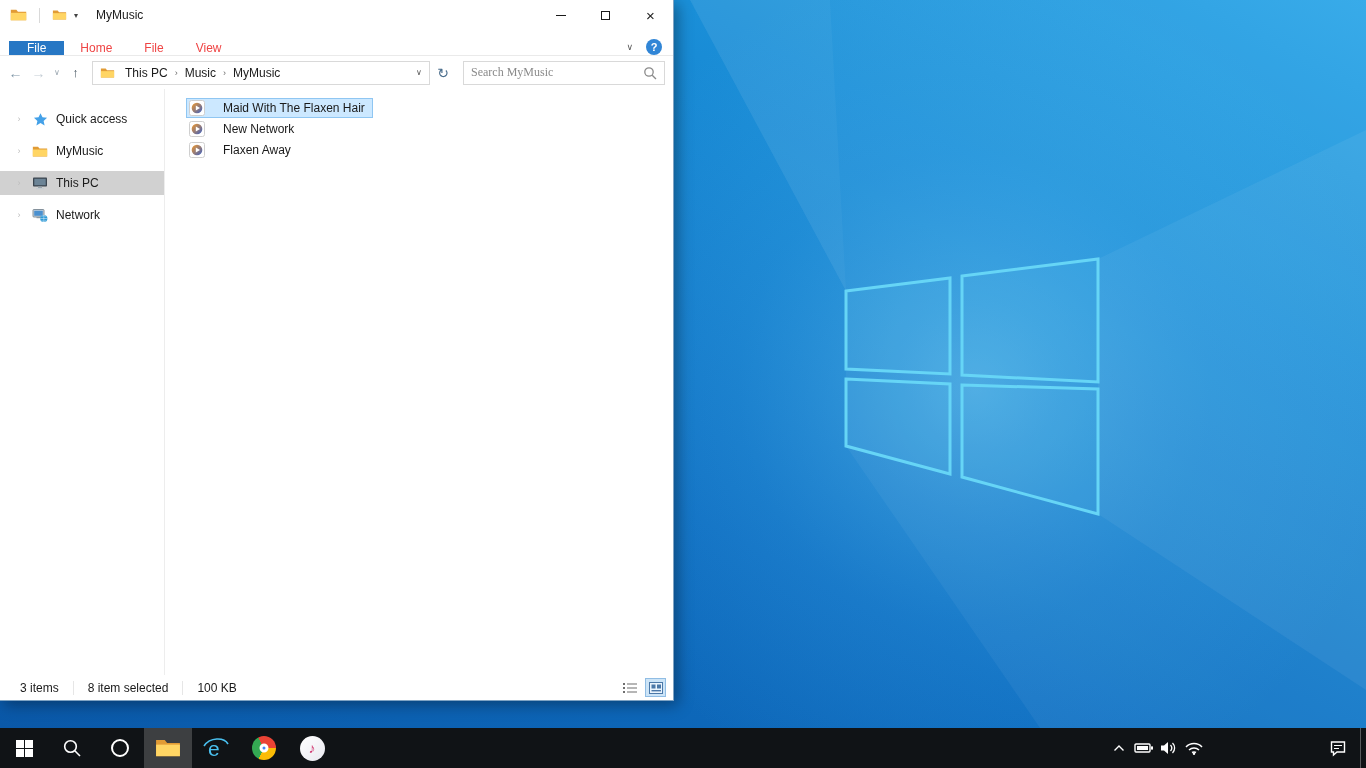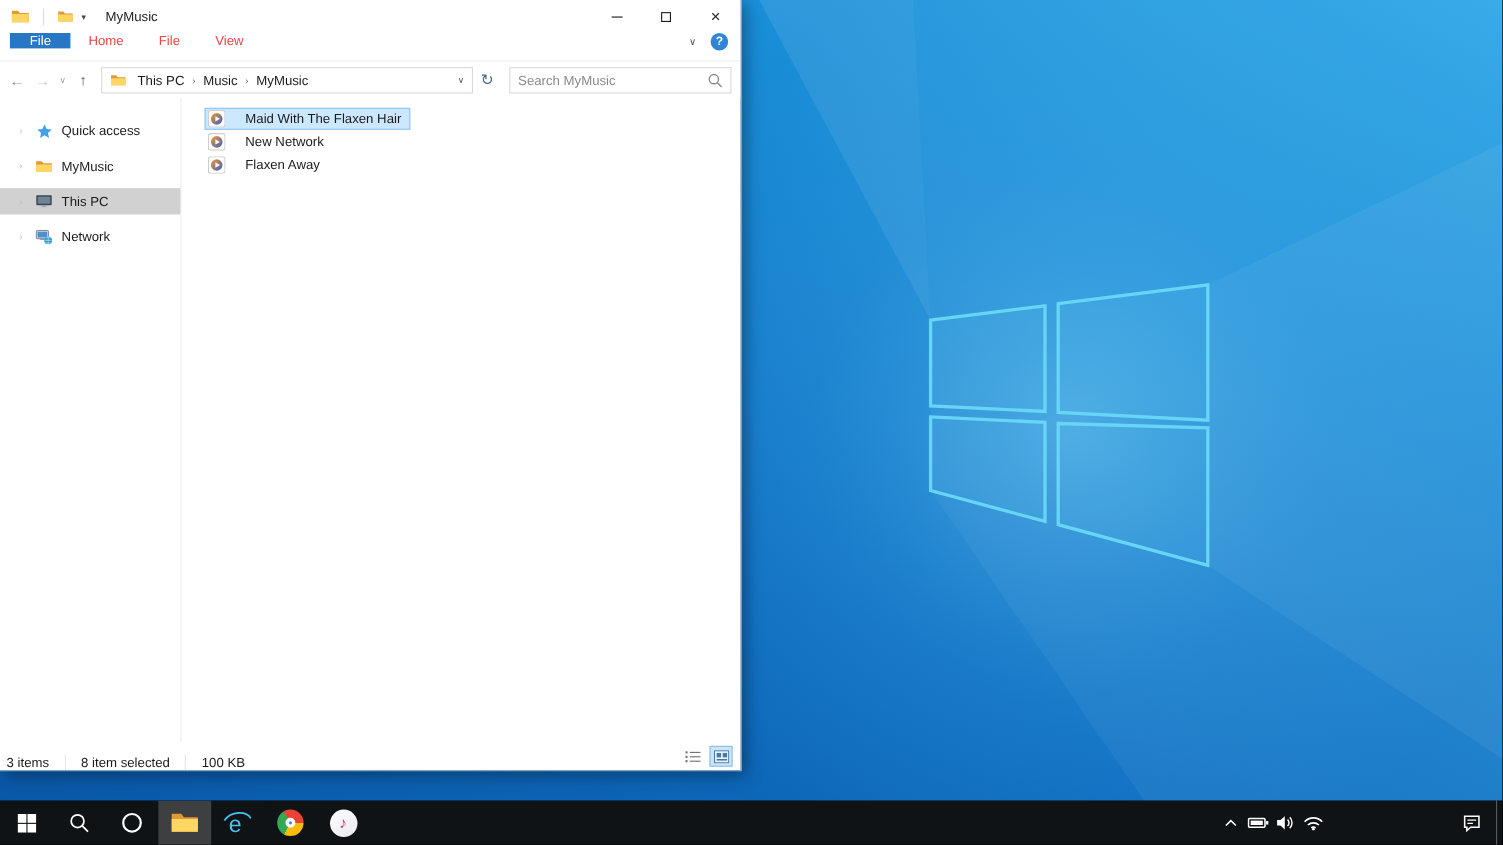--- a/index.html
+++ b/index.html
@@ -21,21 +21,21 @@
   .tb-sep { width:1px; height:15px; background:#d9d9d9; margin:0 12px; }
   .qat-btn { display:flex; align-items:center; }
   .qat-chevron { font-size:8px; color:#444; margin-left:7px; }
   .tb-title { font-size:12px; color:#1a1a1a; margin-left:18px; white-space:nowrap; }
   .win-controls { margin-left:auto; display:flex; height:100%; }
   .win-btn { width:45px; height:100%; display:flex; align-items:center; justify-content:center;
     background:transparent; border:none; color:#1a1a1a; font-size:15px; cursor:default; }
   .min-glyph { width:10px; height:1px; background:#1a1a1a; display:block; }
   .max-glyph { width:9px; height:9px; border:1px solid #1a1a1a; display:block; }
 
-  .tabs-row { height:26px; flex:0 0 auto; display:flex; align-items:flex-start; background:#fff;
+  .tabs-row { height:26px; flex:0 0 auto; display:flex; align-items:flex-end; background:#fff;
     border-bottom:1px solid #eaeaea; }
   .tab { display:flex; align-items:center; padding:0 16px; font-size:12px; color:#ef4444; }
   .tab.file { background:#2777c4; color:#fff; margin-left:9px; padding:0 18px; }
   .tabs-right { margin-left:auto; display:flex; align-items:center; gap:13px; padding-right:11px; }
   .ribbon-chevron { font-size:9px; color:#555; }
   .help-btn { width:16px; height:16px; border-radius:50%; background:#3085d6; color:#fff;
     font-size:11px; font-weight:bold; display:flex; align-items:center; justify-content:center; }
 
   .addr-row { height:33px; flex:0 0 auto; display:flex; align-items:center; background:#fff; padding:0 8px 0 4px; }
   .nav-btn { width:23px; height:24px; display:flex; align-items:center; justify-content:center; font-size:14px; }
@@ -45,38 +45,38 @@
   .addr-box { flex:1; height:24px; margin-left:5px; border:1px solid #d9d9d9; background:#fff;
     display:flex; align-items:center; }
   .addr-folder { margin:0 5px 0 7px; display:flex; }
   .crumb { font-size:12px; color:#1a1a1a; padding:0 5px; white-space:nowrap; }
   .crumb-sep { font-size:9px; color:#6a6a6a; padding:0 2px; }
   .addr-dd { margin-left:auto; width:20px; text-align:center; font-size:8px; color:#555; }
   .refresh-btn { width:26px; height:24px; display:flex; align-items:center; justify-content:center;
     font-size:14px; color:#4a6d8c; }
   .search-box { width:202px; height:24px; margin-left:7px; border:1px solid #d9d9d9; background:#fff;
     display:flex; align-items:center; padding:0 7px; }
-  .search-input { flex:1; border:none; outline:none; font-size:12px; color:#8b5cf6; font-family:Liberation Sans, sans-serif; background:transparent; }
+  .search-input { flex:1; border:none; outline:none; font-size:12px; color:#8b5cf6; font-family:Liberation Serif, serif; background:transparent; }
   .search-input::placeholder { color:#8a8a8a; }
 
   .body-row { flex:1; min-height:0; display:flex; }
   .sidebar { flex:0 0 165px; width:165px; padding-top:18px; border-right:1px solid #ededed; }
   .side-item { height:24px; display:flex; align-items:center; gap:8px; padding-left:14px;
     font-size:12px; color:#1a1a1a; margin-bottom:8px; }
   .side-item.selected { background:#d1d1d1; }
   .side-expander { width:10px; font-size:9px; color:#bdbdbd; text-align:center; }
   .side-icon { width:16px; height:16px; display:flex; align-items:center; justify-content:center; }
 
   .filelist { flex:1; padding:9px 0 0 21px; }
   .file-row { display:flex; align-items:center; gap:18px; height:20px; margin-bottom:1px;
     width:max-content; padding:0 7px 0 2px; border:1px solid transparent; font-size:12px; color:#1a1a1a; }
   .file-row.selected { background:#cce8ff; border-color:#8fc6f2; }
   .file-icon { width:16px; height:16px; display:flex; }
 
-  .statusbar { height:25px; flex:0 0 auto; display:flex; align-items:flex-end; padding-left:6px;
+  .statusbar { height:25px; flex:0 0 auto; display:flex; align-items:center; padding-left:20px;
     font-size:12px; color:#1a1a1a; position:relative; }
   .status-seg { padding-right:14px; margin-right:14px; border-right:1px solid #e6e6e6; white-space:nowrap; }
   .status-seg.last { border-right:none; }
   .status-views { position:absolute; right:7px; top:0; height:100%; display:flex; align-items:center; gap:5px; }
   .view-btn { width:21px; height:19px; display:flex; align-items:center; justify-content:center;
     border:1px solid transparent; }
   .view-btn.active { background:#cce4f7; border-color:#90bde4; }
 
   
   .taskbar { position:absolute; left:0; bottom:0; width:1366px; height:40px; background:#101316;

